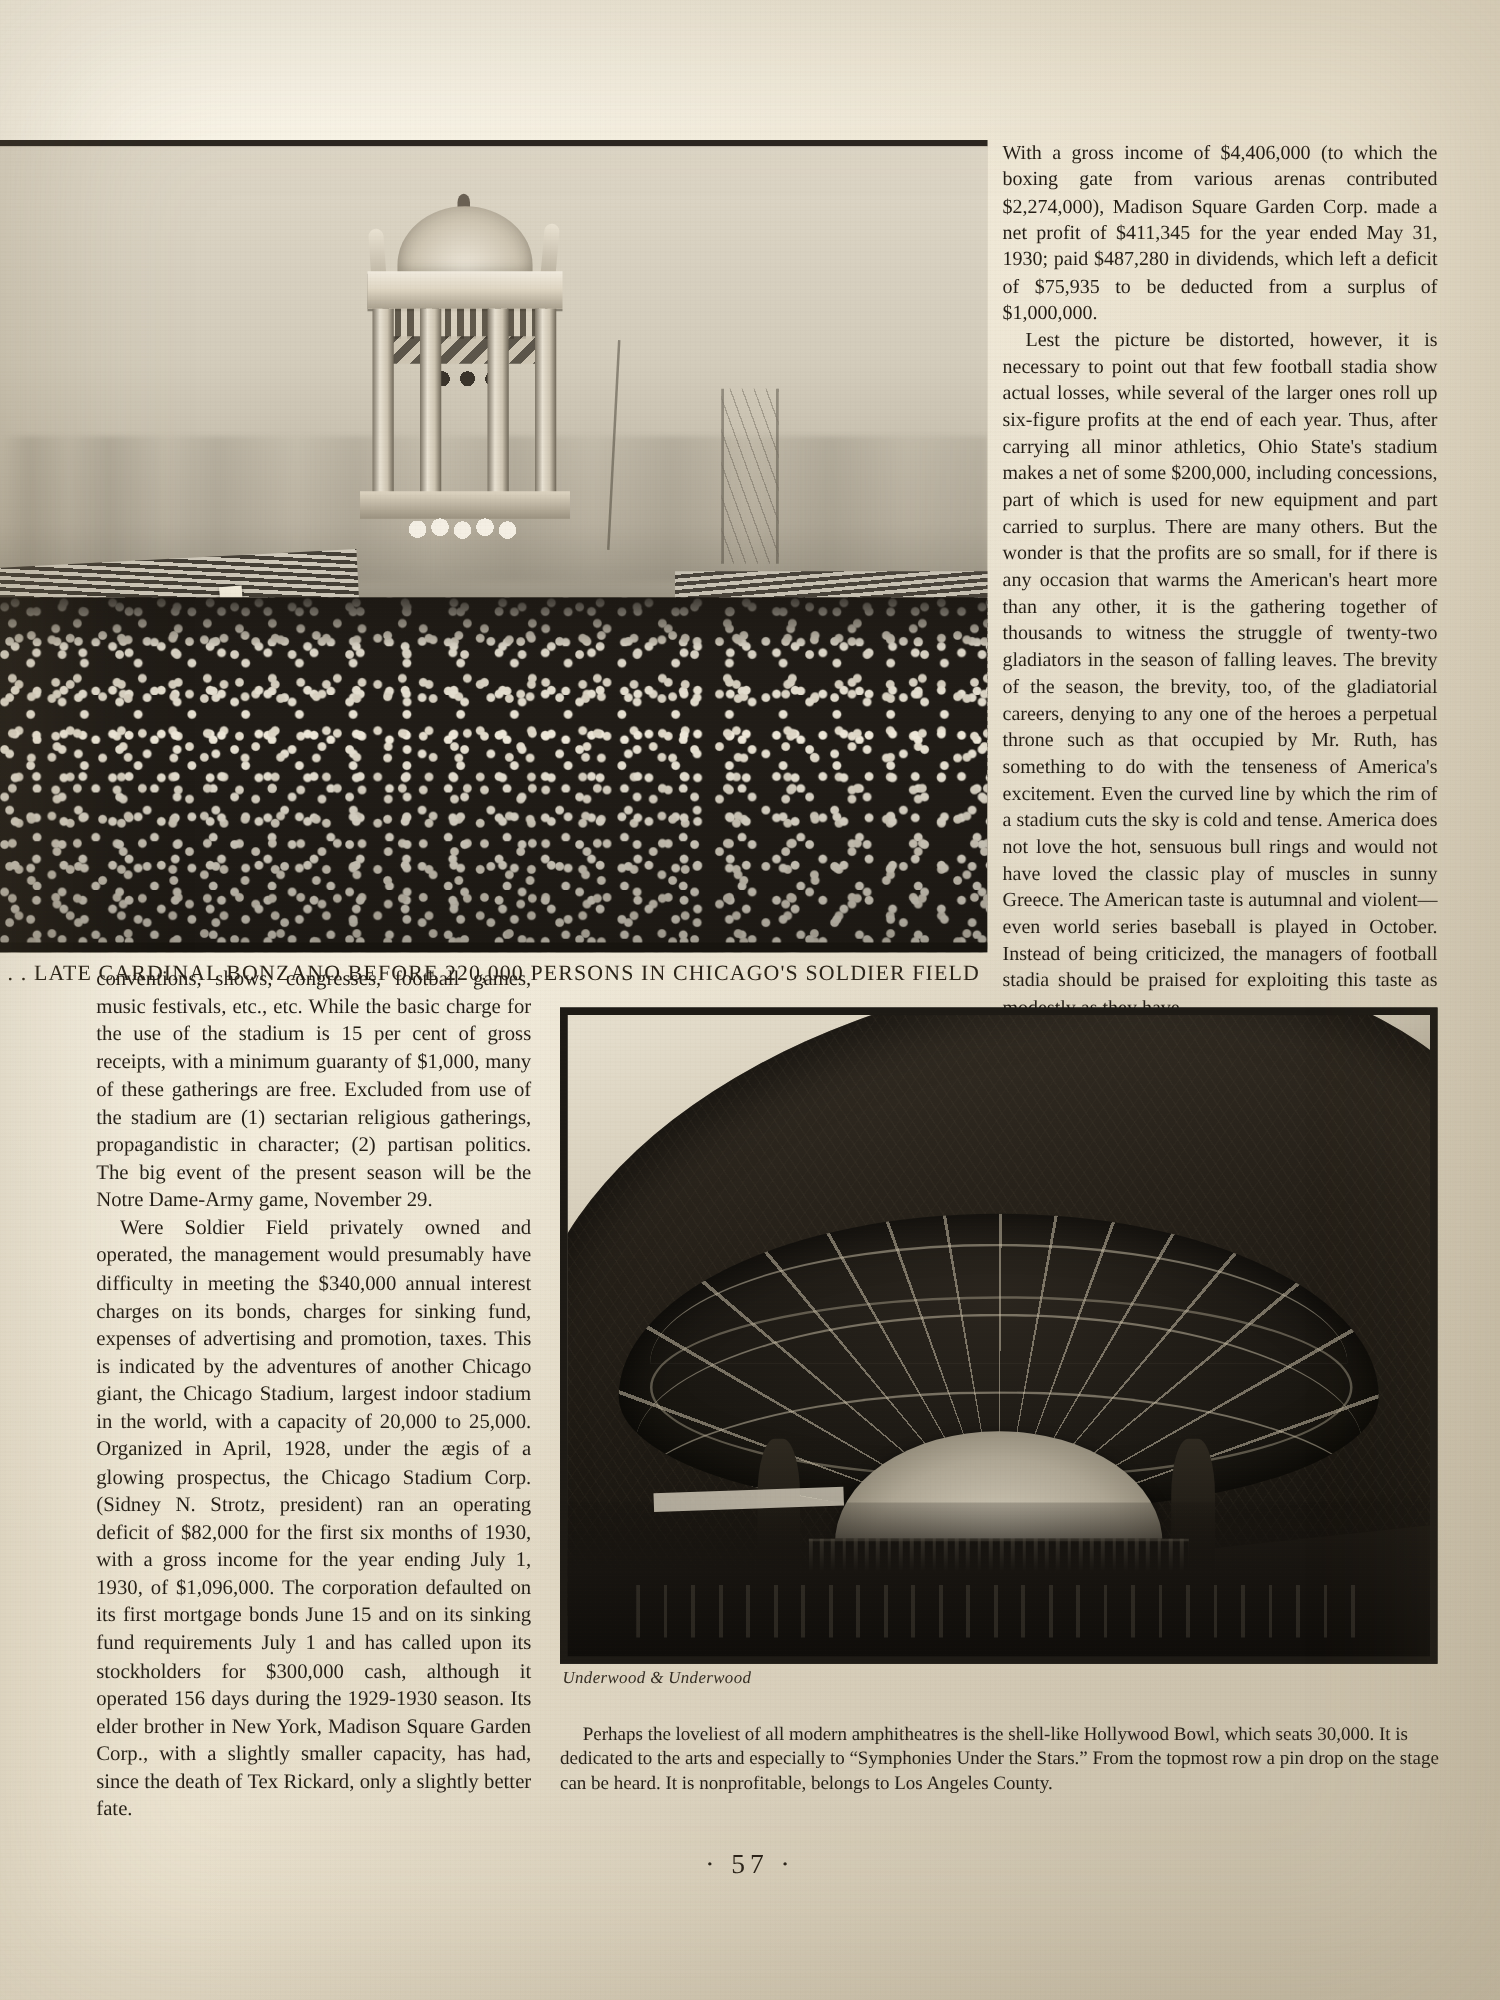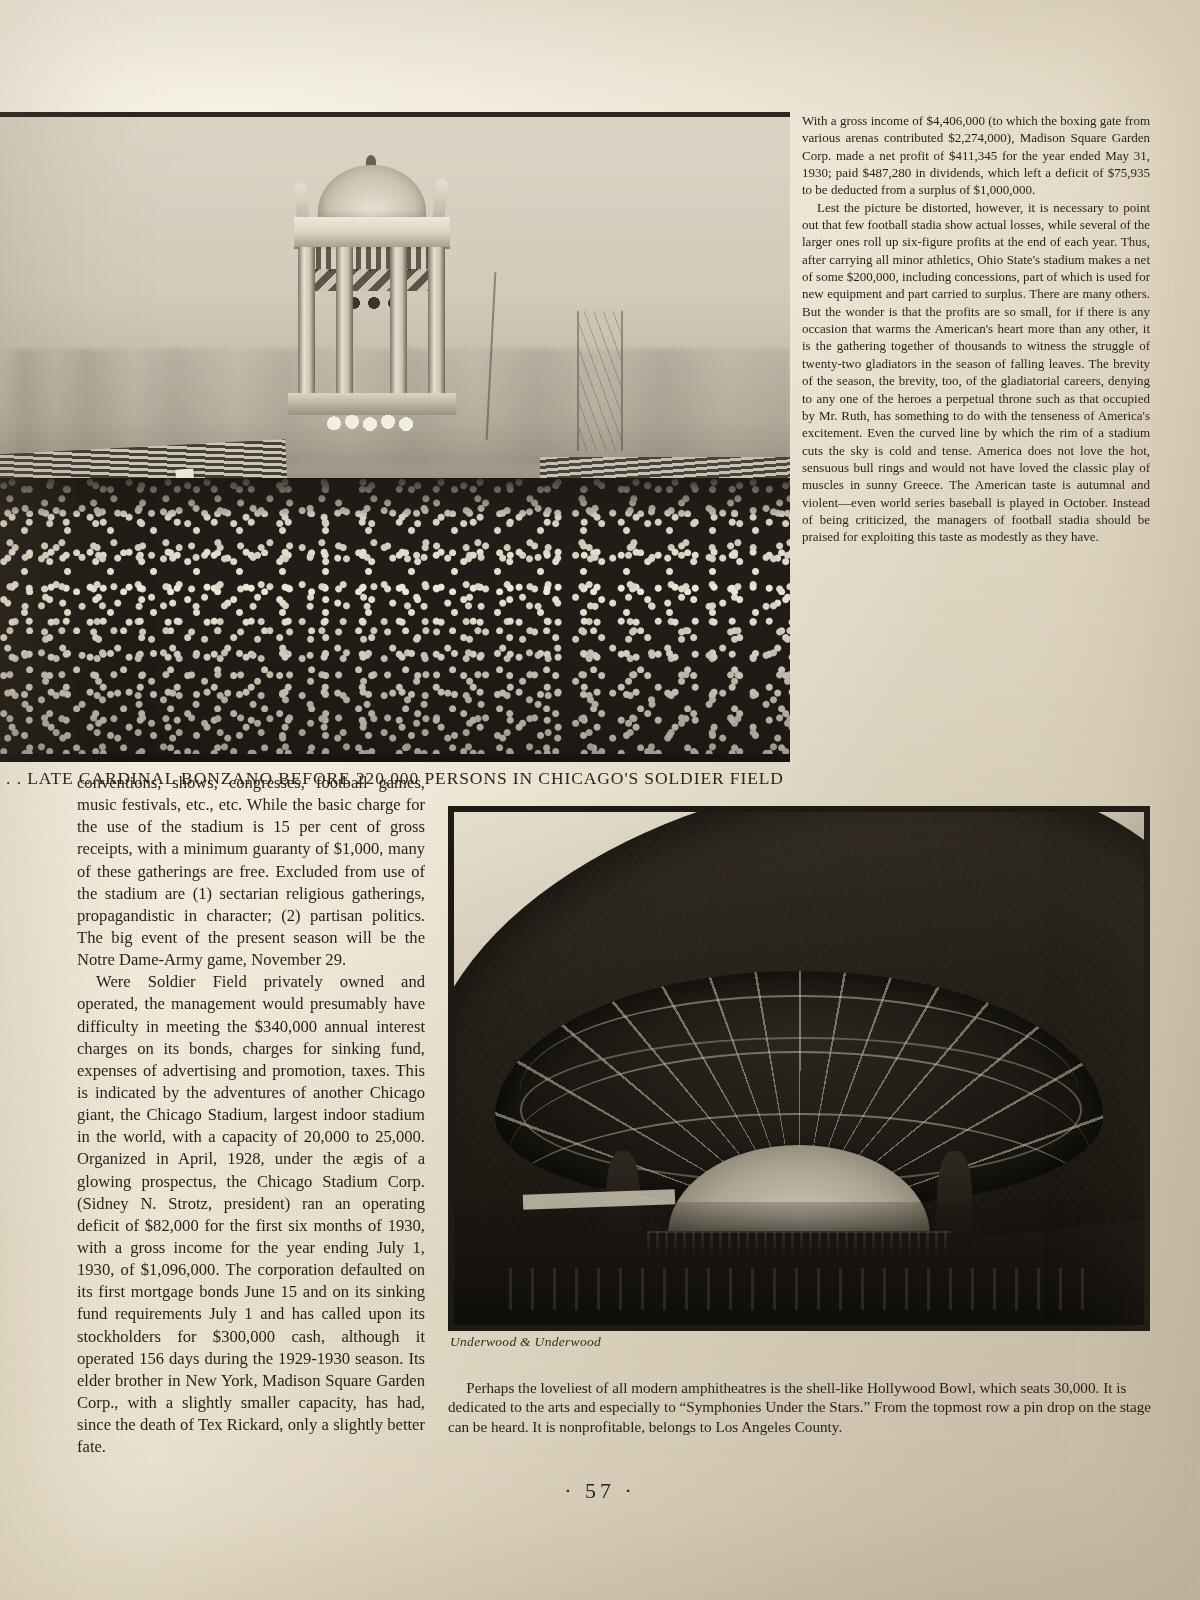--- a/index.html
+++ b/index.html
@@ -270,21 +270,21 @@
     color: #2b2419;
     white-space: nowrap;
   }
 
   
   .col-right {
     position: absolute;
     left: 802px;
     top: 112px;
     width: 348px;
-    font-size: 13px;
+    font-size: 16px;
     line-height: 1.335;
     color: #241e16;
     text-align: justify;
     text-justify: inter-word;
     hyphens: manual;
   }
   .col-right p { margin: 0; }
   .col-right p + p { text-indent: 1.15em; }
 
   

